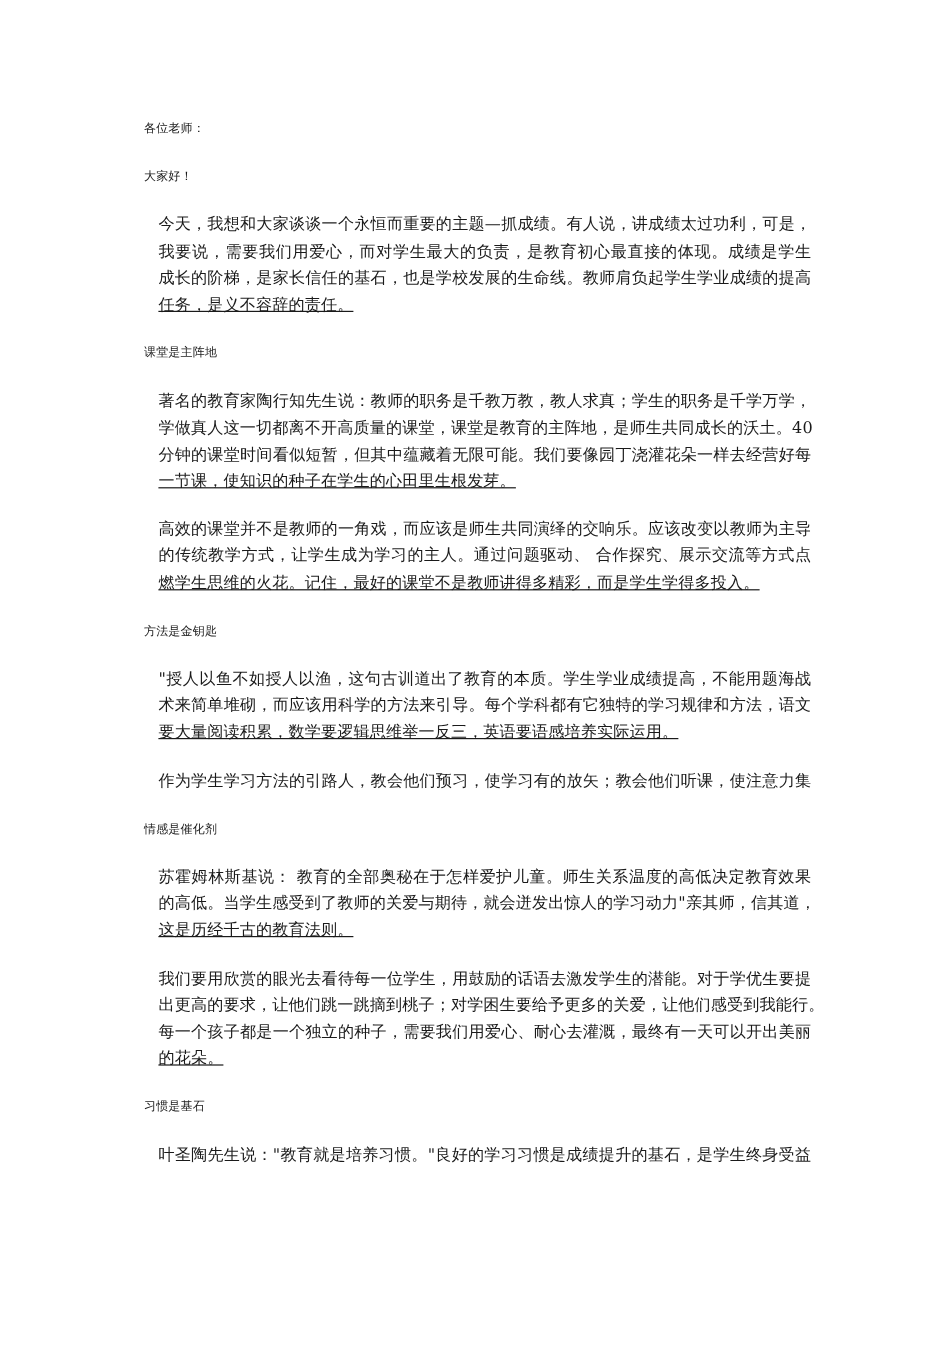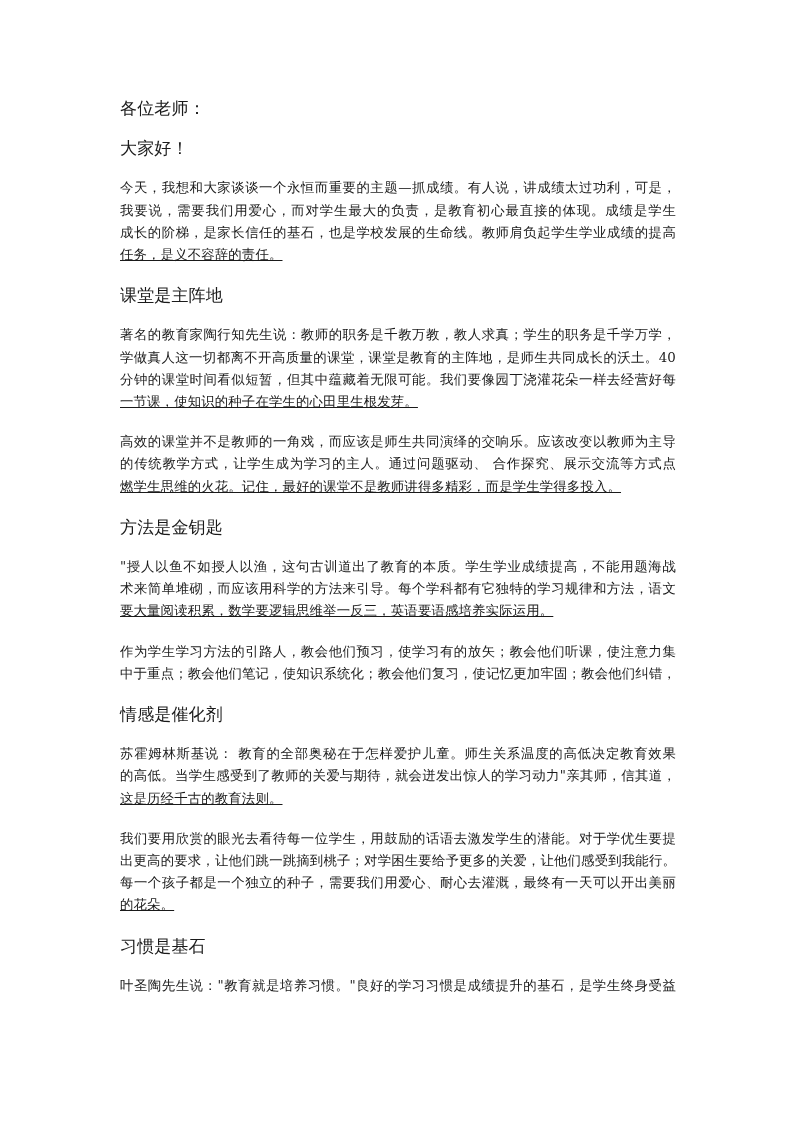--- a/index.html
+++ b/index.html
@@ -15,31 +15,31 @@
     font-family: "DejaVu Serif", "Liberation Serif", serif;
     color: #1a1a1a;
   }
   .page {
     position: absolute;
     left: 120px;
     top: 97px;
     width: 556px;
   }
   .para {
-    margin: 0 0 18px 0;
+    margin: 0 0 18px 12px;
     font-size: 13.4px;
     line-height: 22.2px;
     letter-spacing: 0.15px;
     text-align: justify;
     word-break: break-all;
     white-space: normal;
   }
   .heading {
     margin: 0 0 18px 0;
-    font-size: 17px;
+    font-size: 10px;
     line-height: 22.2px;
     letter-spacing: 0.15px;
   }
   .line {
     display: block;
     white-space: nowrap;
     text-align: justify;
     text-align-last: justify;
   }
   .line.last {
@@ -76,21 +76,20 @@
   </div>
 
   <p class="heading">方法是金钥匙</p>
   <div class="para">
     <span class="line">"授人以鱼不如授人以渔，这句古训道出了教育的本质。学生学业成绩提高，不能用题海战</span>
     <span class="line">术来简单堆砌，而应该用科学的方法来引导。每个学科都有它独特的学习规律和方法，语文</span>
     <span class="line last">要大量阅读积累，数学要逻辑思维举一反三，英语要语感培养实际运用。</span>
   </div>
   <div class="para">
     <span class="line">作为学生学习方法的引路人，教会他们预习，使学习有的放矢；教会他们听课，使注意力集</span>
-    <span class="line">中于重点；教会他们笔记，使知识系统化；教会他们复习，使记忆更加牢固；教会他们纠错，</span>
   </div>
 
   <p class="heading">情感是催化剂</p>
   <div class="para">
     <span class="line">苏霍姆林斯基说：  教育的全部奥秘在于怎样爱护儿童。师生关系温度的高低决定教育效果</span>
     <span class="line">的高低。当学生感受到了教师的关爱与期待，就会迸发出惊人的学习动力"亲其师，信其道，</span>
     <span class="line last">这是历经千古的教育法则。</span>
   </div>
   <div class="para">
     <span class="line">我们要用欣赏的眼光去看待每一位学生，用鼓励的话语去激发学生的潜能。对于学优生要提</span>

